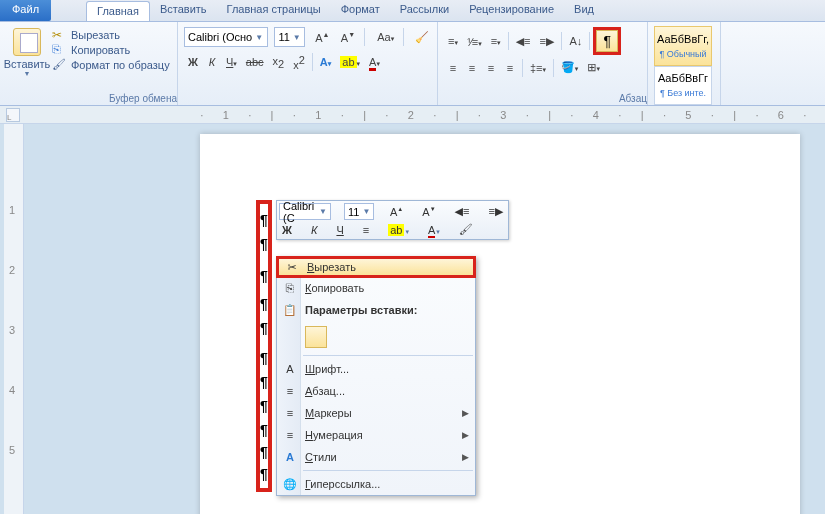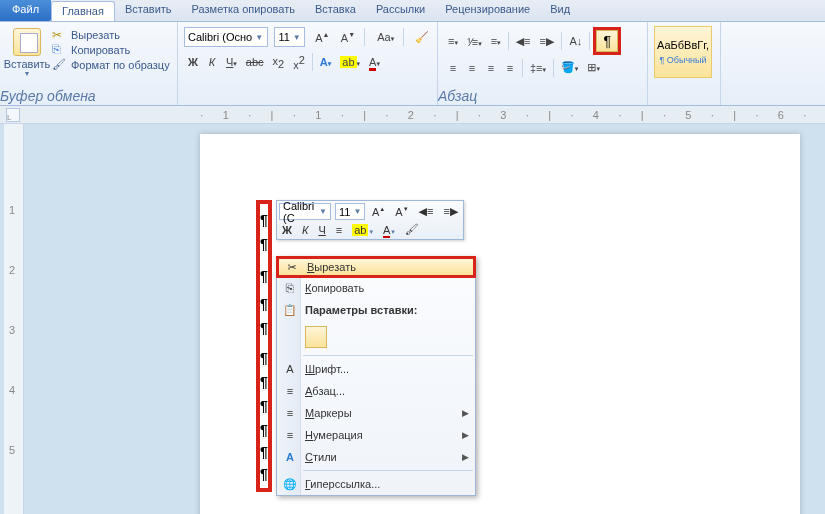--- a/index.html
+++ b/index.html
@@ -1,23 +1,23 @@
 <!DOCTYPE html>
 <html><head>
 <meta charset="utf-8">
 <style>
 * { margin:0; padding:0; box-sizing:border-box; font-family:'Segoe UI',Tahoma,sans-serif; font-size:11px; }
 body { background:#fff; width:825px; height:514px; overflow:hidden; position:relative; }
 .tabbar { display:flex; background:linear-gradient(#e8edf5,#dbe4f0); height:22px; border-bottom:1px solid #a7bde0; }
 .tab { padding:3px 10px 0; color:#3b5a8b; cursor:pointer;text-align:center; }
 .tab.file { background:linear-gradient(#4b8ed8,#2b6fc7); color:#fff; border-radius:0 0 2px 0; padding:3px 12px; }
-.tab.active { background:#fff; border:1px solid #a7bde0; border-bottom:none; border-radius:3px 3px 0 0; margin-top:1px; color:#3b5a8b; }
+.tab.active { background:#fff; border:1px solid #a7bde0; border-bottom:none; border-radius:3px 3px 0 0; margin-top:1px; color:#3b5a8b;margin-left:35px; }
 .ribbon { display:flex; background:linear-gradient(#f6f9fd,#e6eef8); height:84px; border-bottom:1px solid #a7bde0; }
 .group { border-right:1px solid #c6d5ea; padding:2px 6px 0; display:flex; flex-direction:column; position:relative; }
-.group-label { position:absolute; bottom:1px; left:0; right:0; text-align:left; color:#5b7aa8; font-size:14px;font-style:italic; }
+.group-label { position:absolute; bottom:1px; left:0; right:0; text-align:right; color:#5b7aa8; font-size:10px; }
 .paste-btn { display:flex; flex-direction:column; align-items:center; width:42px; }
 .paste-icon { background:linear-gradient(#fef5d8,#fbe39a); border:1px solid #d9b85b; width:28px; height:28px; border-radius:3px; margin-top:4px; position:relative; }
 .paste-icon::before { content:""; position:absolute; top:4px; left:6px; width:16px; height:18px; background:#fff; border:1px solid #aac; }
 .clip-row { display:flex; align-items:center; margin:1px 0; color:#3b5a8b; }
 .clip-row .ic { width:16px; height:14px; margin-right:3px; display:inline-block; }
 .ic-cut::before { content:"✂"; color:#b38b00; font-size:12px; }
 .ic-copy::before { content:"⎘"; color:#3b7bd6; }
 .ic-format::before { content:"🖌"; font-size:11px; }
 .font-group { width:260px; }
 .font-row1 { display:flex; gap:6px; align-items:center; margin-top:3px; }
@@ -36,43 +36,43 @@
 .sublabel { color:#3b7bd6; font-size:9px; margin-top:4px; }
 .ruler-area { background:#e6eef4; height:18px; border-bottom:1px solid #c6d5ea; position:relative; padding-left:200px; color:#888; font-size:9px; letter-spacing:8px; white-space:nowrap; overflow:hidden; line-height:18px; }
 .ruler-corner { position:absolute; left:6px; top:2px; width:14px; height:14px; background:#f4f7fb; border:1px solid #b7c9e0; font-size:8px; text-align:center; }
 .workspace { display:flex; height:calc(100% - 124px); background:#cfe0ee; }
 .vruler { width:20px; background:#eef3f8; border-right:1px solid #c6d5ea; margin-left:4px; position:relative; color:#888; font-size:9px; }
 .vruler span { position:absolute; left:5px; }
 .page { background:#fff; margin-left:176px; margin-top:10px; width:600px; height:800px; box-shadow:0 0 6px rgba(0,0,0,.2); position:relative; }
 .red-col { position:absolute; left:256px; top:200px; width:16px; height:292px; border:4px solid #d8231b; background:transparent; z-index:5; }
 .pilmark { position:absolute; left:260px; font-size:14px; color:#000; font-weight:bold; }
 .mini-toolbar { position:absolute; left:276px; top:200px; background:linear-gradient(#fafcfe,#e9eff7); border:1px solid #9fb7d6; box-shadow:1px 1px 3px rgba(0,0,0,.2); padding:2px; z-index:6; }
-.mtr { display:flex; align-items:center; gap:4px; }
+.mtr { display:flex; align-items:center; gap:13px; }
 .mtb { padding:1px 3px; font-size:11px; color:#333; }
 .mtb .dd { font-size:7px; color:#5a7aa8; margin-left:1px; }
 .context-menu { position:absolute; left:276px; top:256px; width:200px; background:linear-gradient(#fafcfe,#f0f4fa); border:1px solid #9fb7d6; box-shadow:2px 2px 5px rgba(0,0,0,.3); z-index:7; }
 .cm-item { display:flex; align-items:center; height:22px; padding-left:28px; position:relative; color:#333; }
 .cm-item.highlighted { border:3px solid #d8231b; margin:-1px; background:linear-gradient(#fef5d8,#fbe39a); }
 .cm-icon { position:absolute; left:5px; width:16px; text-align:center; }
 .cm-sep { height:1px; background:#c6d5ea; margin:2px 2px 2px 26px; }
 .cm-strip { position:absolute; left:0; top:0; bottom:0; width:24px; background:linear-gradient(90deg,#eef3fa,#e4ebf5); border-right:1px solid #d4dfec; }
 .cm-item span.u { text-decoration:underline; }
 .cm-arrow { position:absolute; right:6px; font-size:9px; color:#555; }
 .paste-opt { padding:3px 0 3px 28px; }
 .paste-opt-icon { width:22px; height:22px; background:linear-gradient(#fef5d8,#fbe39a); border:1px solid #d9b85b; display:inline-block; margin-top:2px; }
 </style>
 </head>
 <body>
 
 <div class="tabbar">
   <div class="tab file">Файл</div>
   <div class="tab active">Главная</div>
   <div class="tab">Вставить</div>
-  <div class="tab">Разметка опировать</div>
-  <div class="tab">Вставка</div>
+  <div class="tab">Главная страницы</div>
+  <div class="tab">Формат</div>
   <div class="tab">Рассылки</div>
   <div class="tab">Рецензирование</div>
   <div class="tab">Вид</div>
 </div>
 
 <div class="ribbon">
   <div class="group" style="width:178px">
     <div style="display:flex">
       <div class="paste-btn">
         <div class="paste-icon"></div>
@@ -155,20 +155,24 @@
       <div class="btn">⊞<span style="font-size:7px">▾</span></div>
     </div>
     <div class="group-label">Абзац</div>
   </div>
 
   <div class="group styles-group">
     <div class="style-box sel">
       <span>АаБбВвГг,</span>
       <span class="sublabel">¶ Обычный</span>
     </div>
+    <div class="style-box">
+      <span>АаБбВвГг</span>
+      <span class="sublabel">¶ Без инте.</span>
+    </div>
   </div>
 </div>
 
 <div class="ruler-area">
   <div class="ruler-corner">L</div>
   <span>· 1 · | · 1 · | · 2 · | · 3 · | · 4 · | · 5 · | · 6 · | · 7 · | · 8 · | · 9 · | · 10 · | · 11 · | · 12</span>
 </div>
 
 <div class="workspace">
   <div class="vruler">

